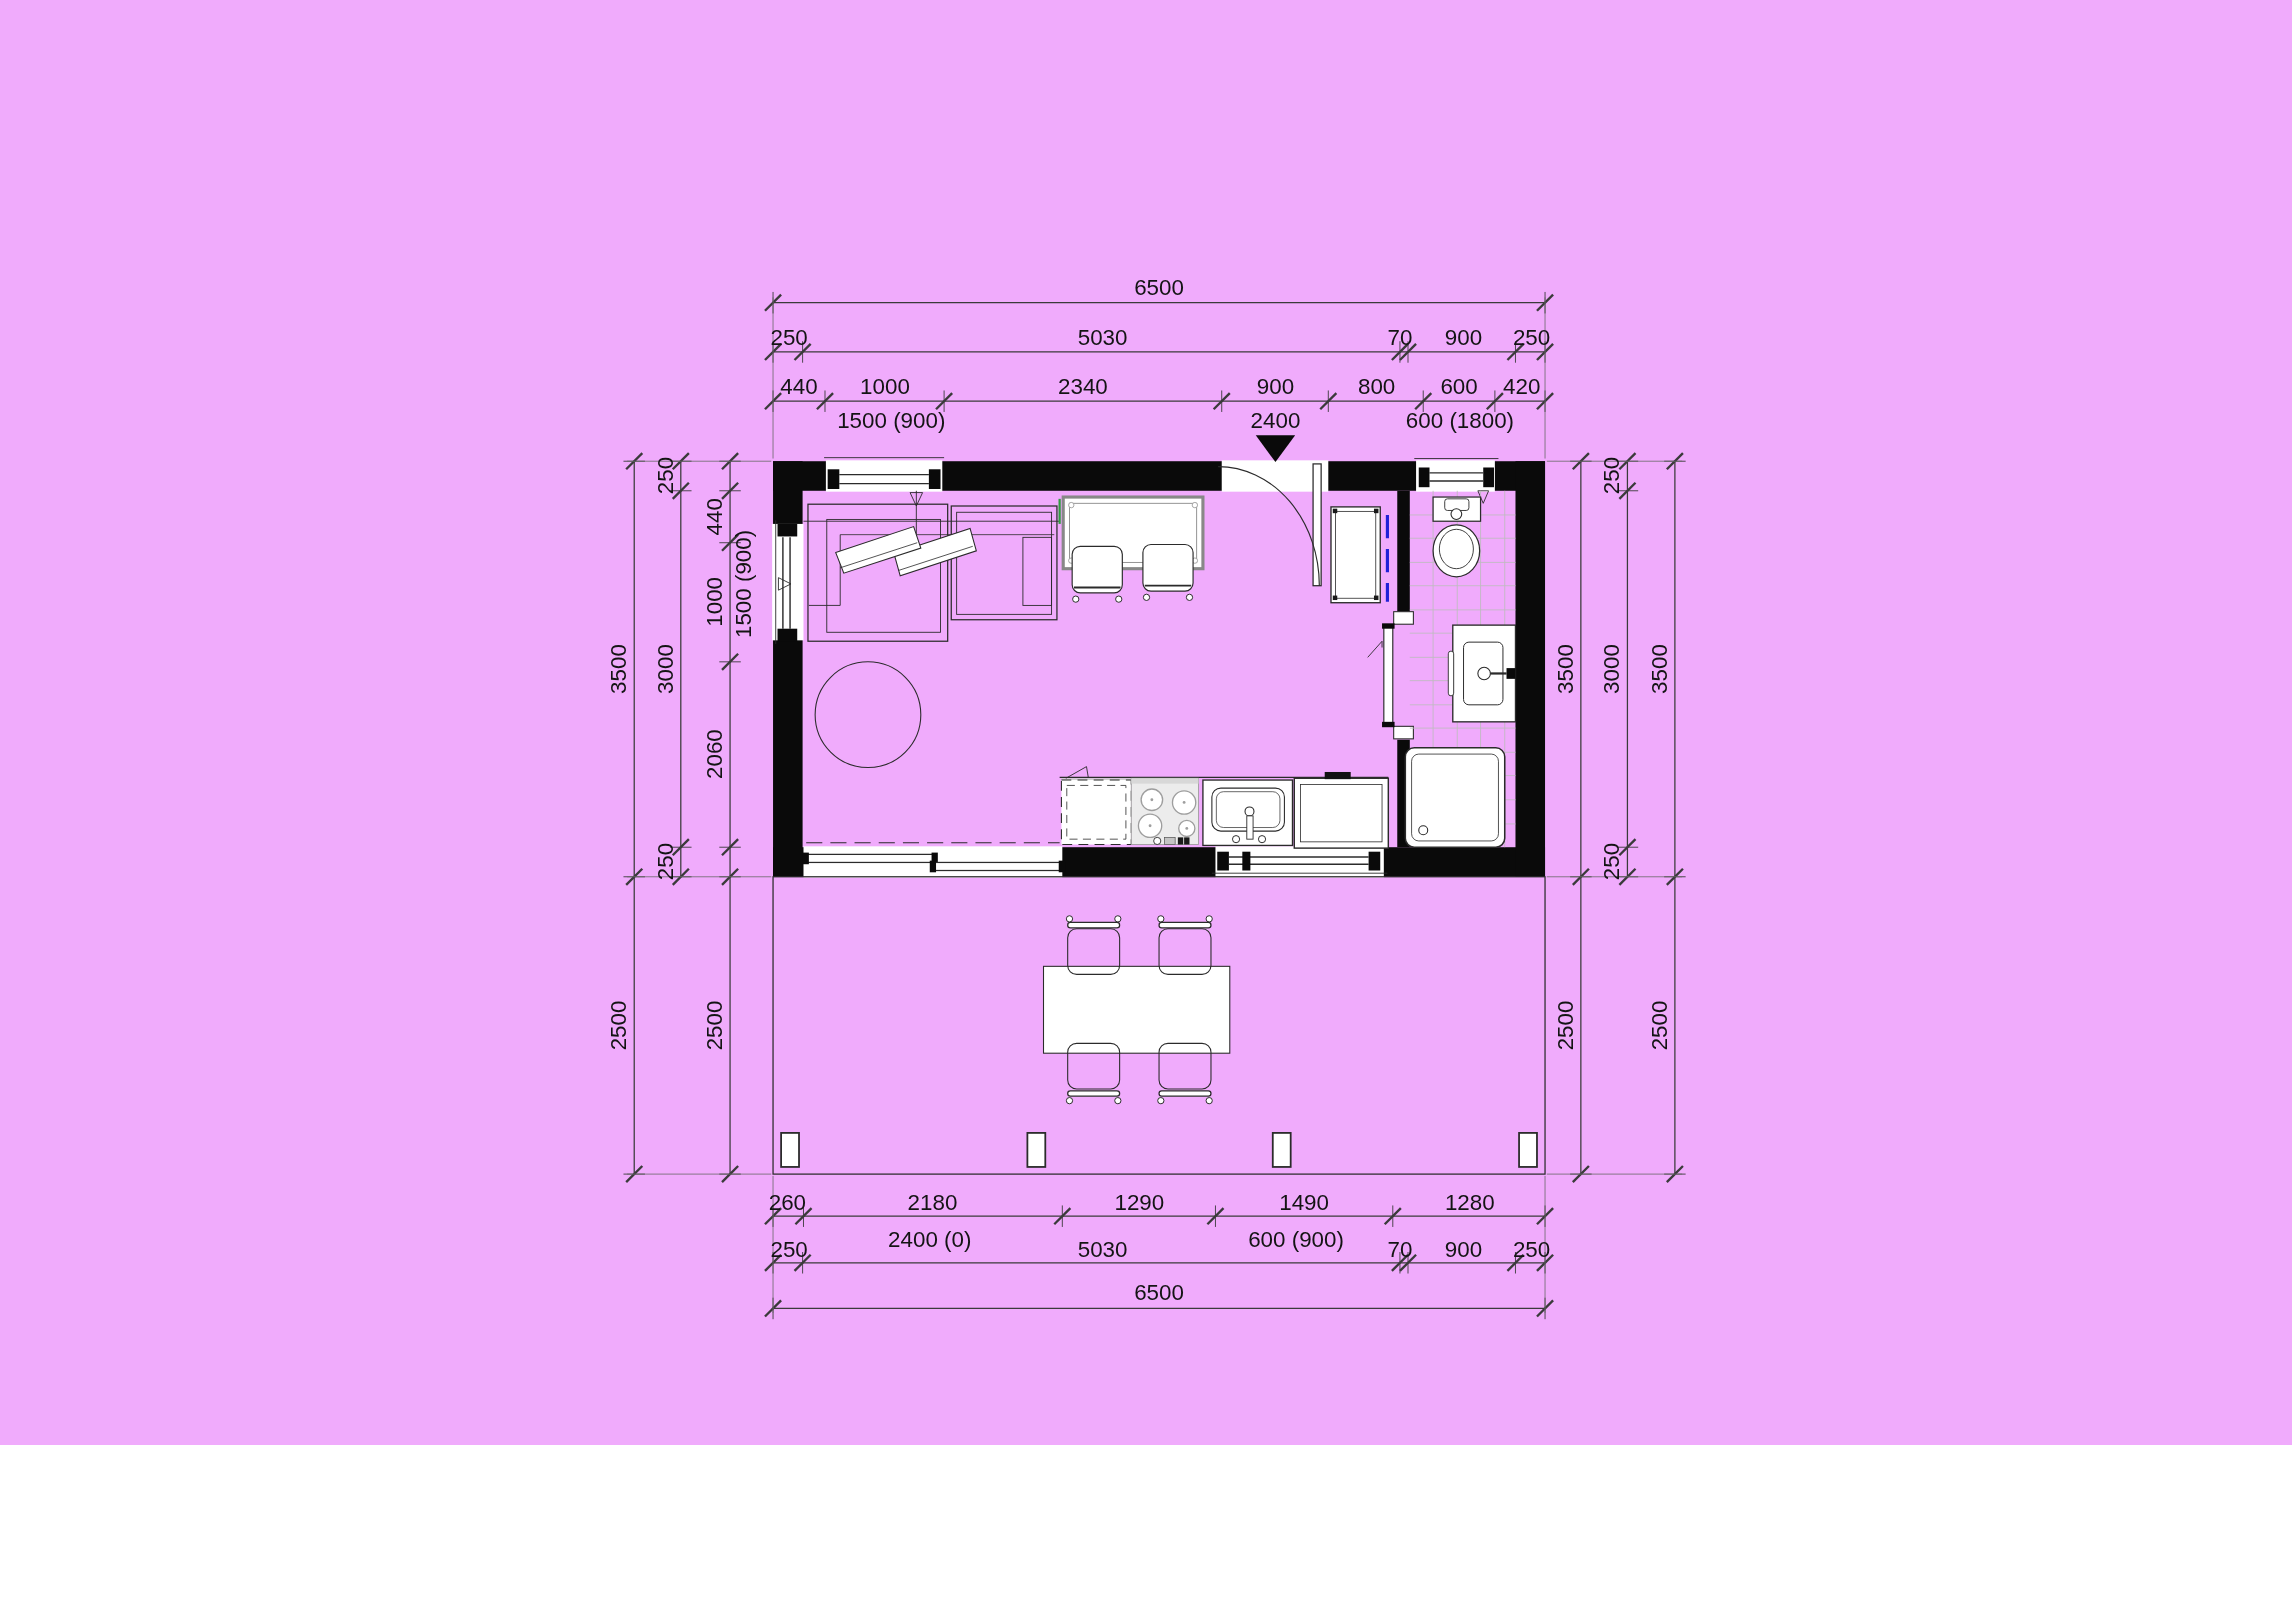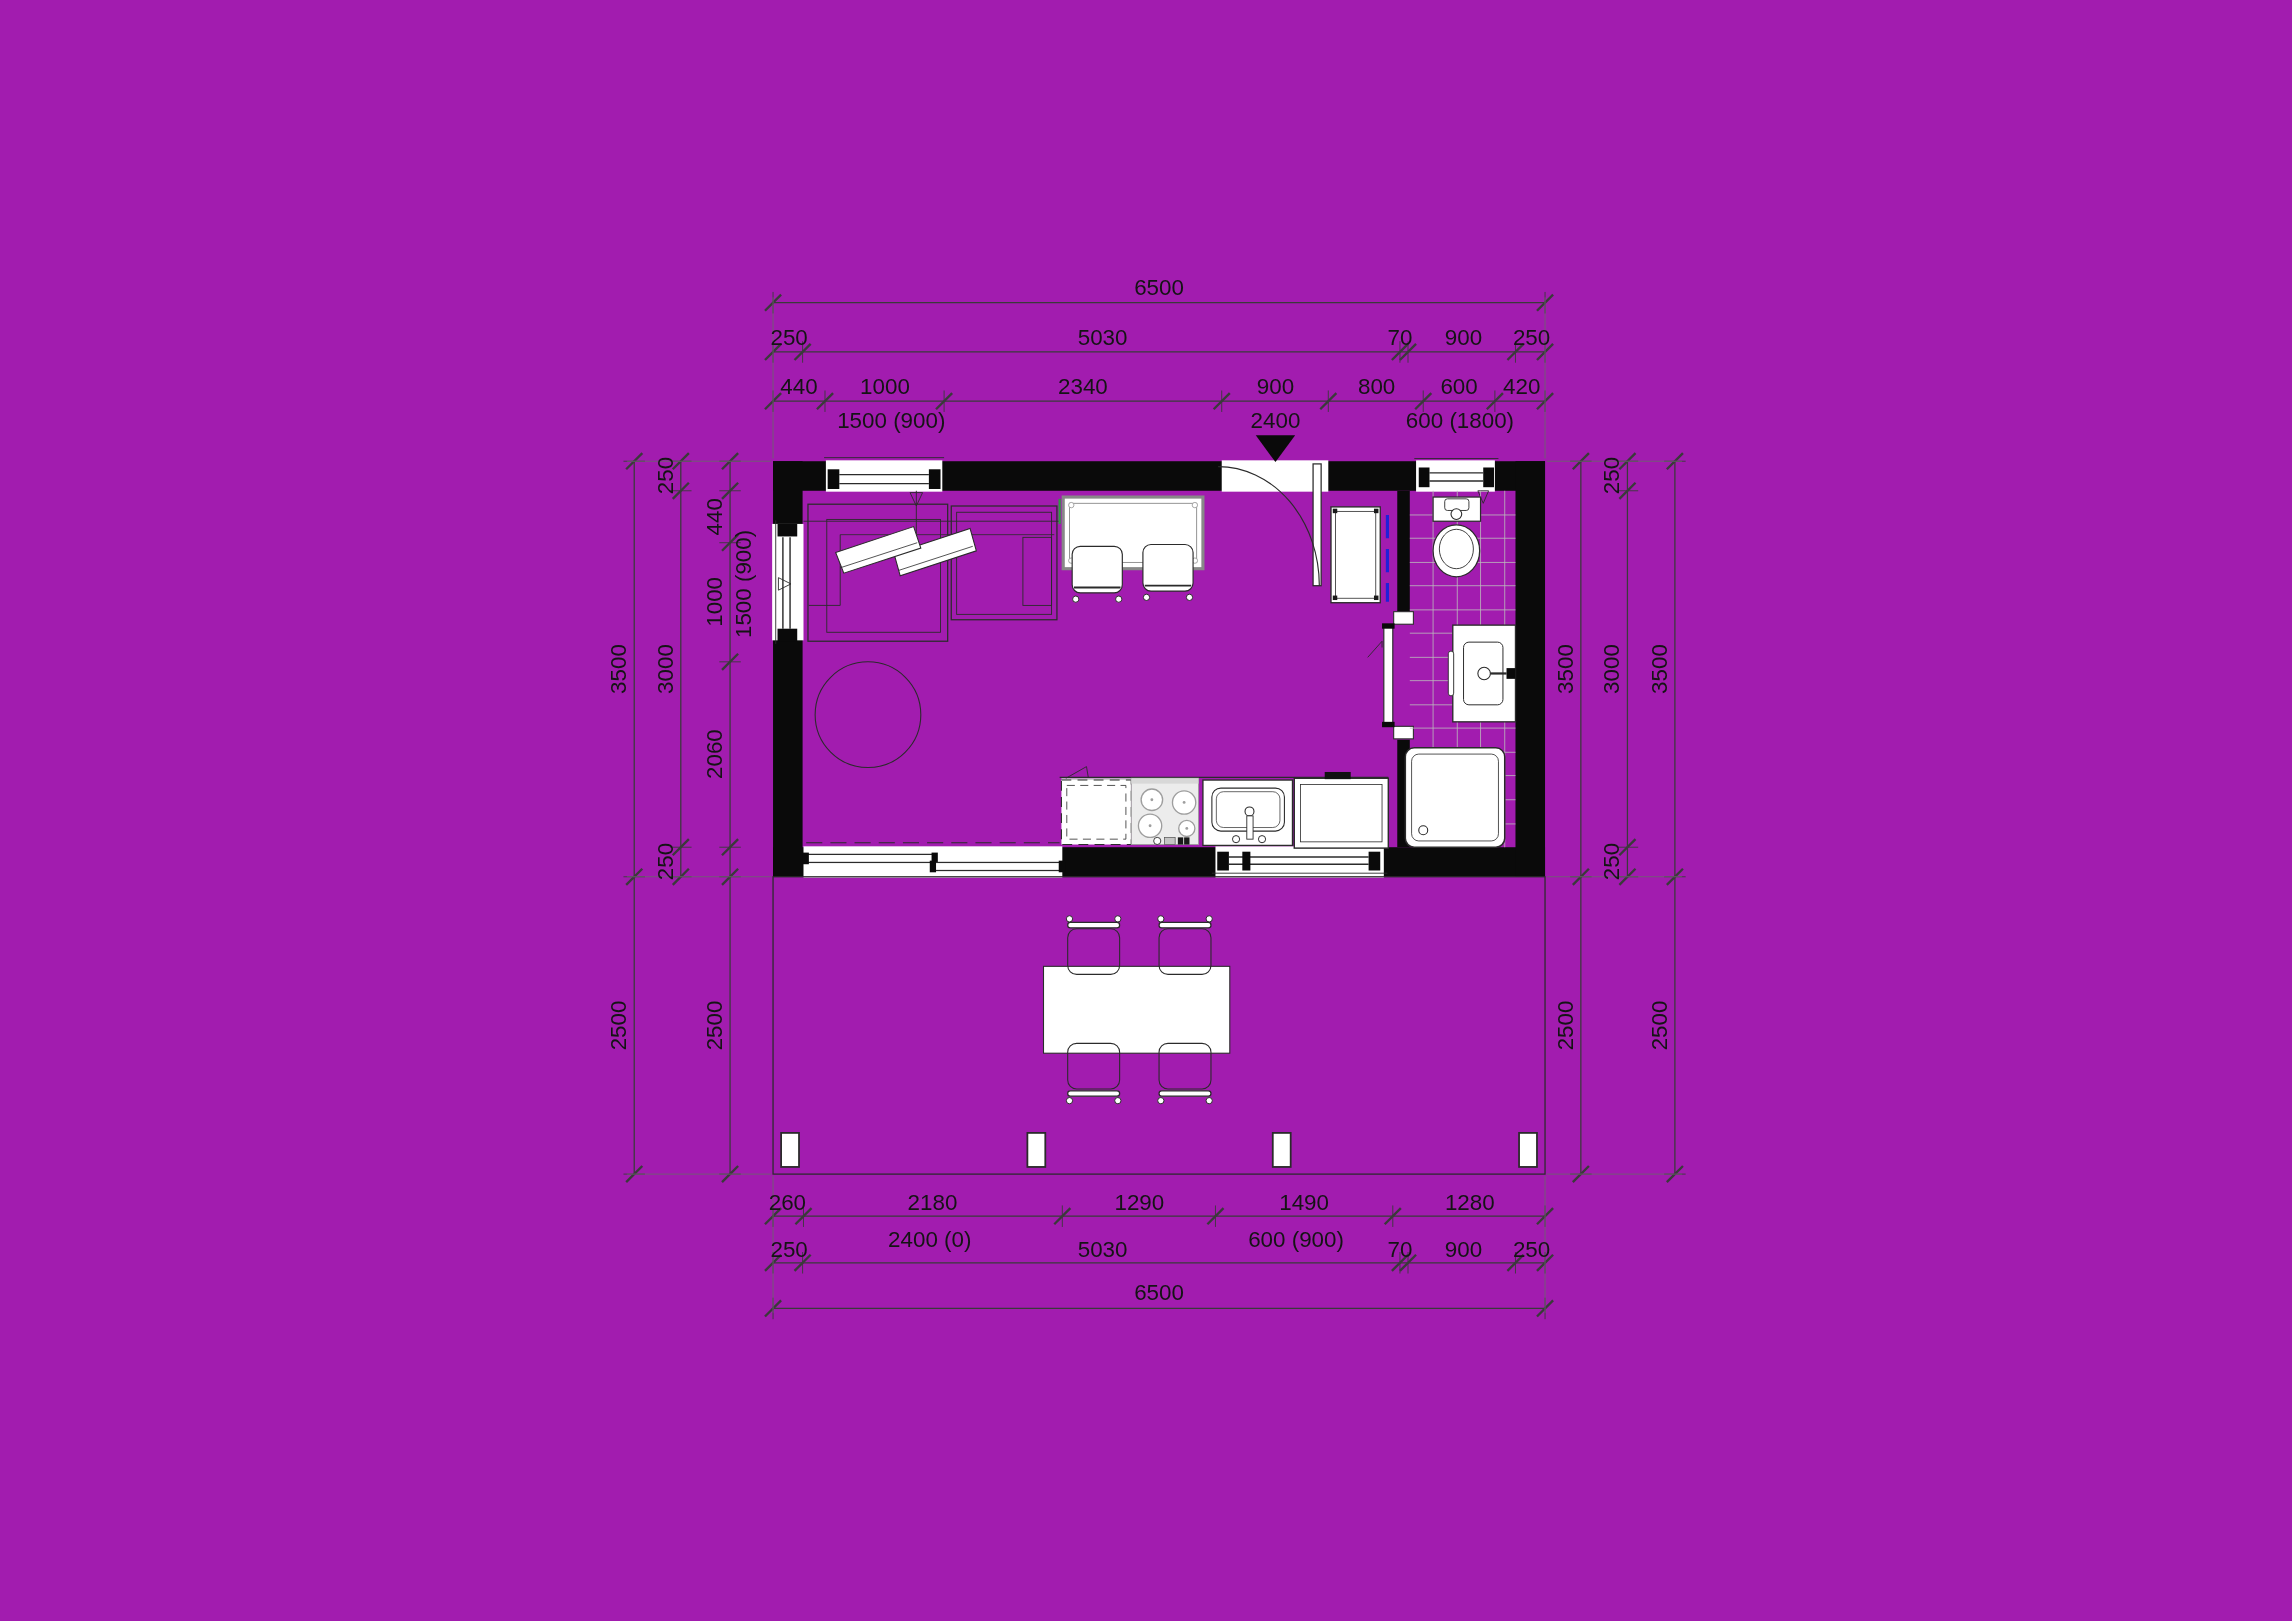--- a/index.html
+++ b/index.html
@@ -1,16 +1,16 @@
 <!DOCTYPE html>
 <html style="font-size:14.3px"><head>
 <meta charset="utf-8">
 <style>
   html,body{margin:0;padding:0;background:#ffffff;}
-  .stage{width:2293px;height:1621px;background:#a21caf;position:relative;overflow:hidden;}
+  .stage{width:2293px;height:1445px;background:#f0abfc;position:relative;overflow:hidden;}
   svg{display:block;}
   text{font-family:"Liberation Sans",sans-serif;font-size:25px;fill:#141414;}
   .k{stroke:#2b2b2b;fill:none;}
   .kf{stroke:#2b2b2b;fill:#fff;}
   .gf{stroke:#9e9e9e;fill:#fff;}
   .tile{stroke:#bcbcbc;stroke-width:0.9;}
   .ext{stroke:#6a6a6a;stroke-width:0.9;}
   .wall{fill:#0a0a0a;stroke:none;}
   .open{fill:#ffffff;stroke:none;}
 </style>

